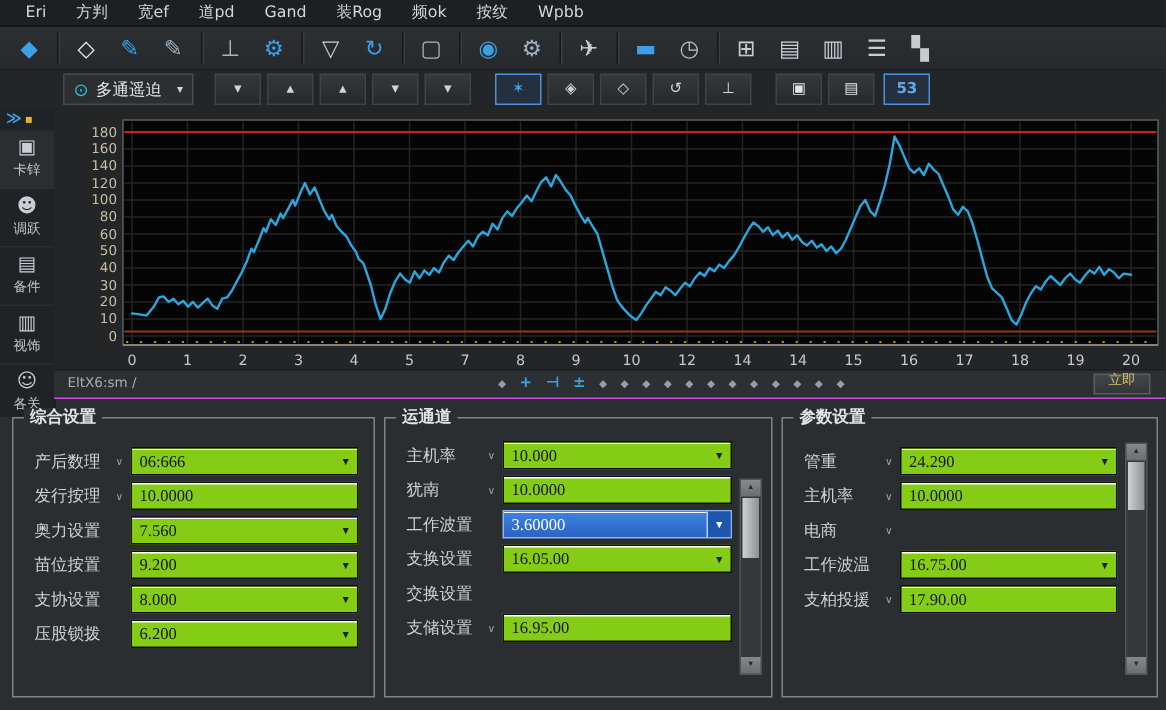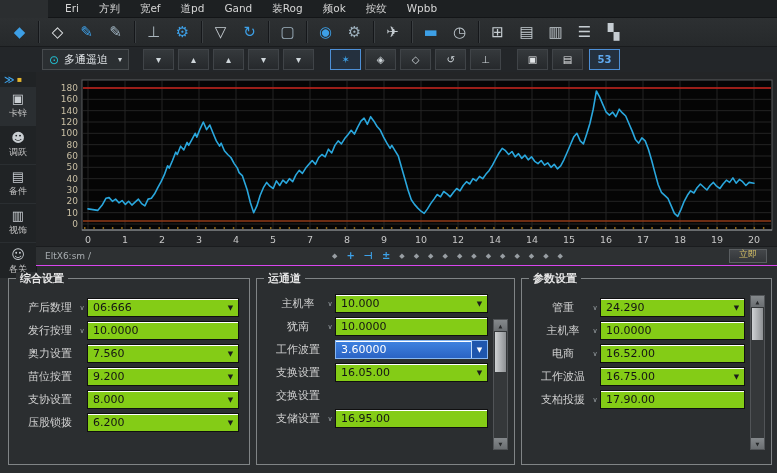--- a/index.html
+++ b/index.html
@@ -4,21 +4,21 @@
 <style>
   html,body{margin:0;padding:0;}
   body{
     width:777px;height:473px;position:relative;overflow:hidden;
     background:#2b2e30;
     font-family:"DejaVu Sans","Liberation Sans",sans-serif;
     -webkit-user-select:none;user-select:none;
   }
   
   .menubar{position:absolute;left:0;top:0;right:0;height:17px;background:#1d2022;
-    border-bottom:1px solid #131517;display:flex;align-items:flex-start;padding-left:10px;margin-left:48px;}
+    border-bottom:1px solid #131517;display:flex;align-items:flex-start;padding-left:10px;}
   .menu-item{color:#d6d6d6;font-size:10.5px;padding:0 13px 0 7px;line-height:17px;white-space:nowrap;}
   
   .toolbar1{position:absolute;left:0;top:18px;right:0;height:28px;
     background:linear-gradient(#2d3032,#26292b);border-bottom:1px solid #191b1d;
     display:flex;align-items:center;padding-left:5px;}
   .tbtn{width:27px;height:24px;display:flex;align-items:center;justify-content:center;
     border-radius:2px;margin:0 1px;}
   .tbtn span{font-size:15px;line-height:1;}
   .tsep{width:1px;height:22px;background:#15171a;box-shadow:1px 0 0 #3b3f42;margin:0 4px;}
   
@@ -52,25 +52,25 @@
   .chart-footer{position:absolute;left:36px;top:246px;width:741px;height:18px;background:#2d3032;
     border-top:1px solid #1a1c1e;border-bottom:1px solid #d946ef;}
   .cf-text{position:absolute;left:9px;top:4px;color:#a8adb1;font-size:9px;}
   .cf-markers{position:absolute;left:296px;top:0;height:18px;display:flex;align-items:center;gap:9px;}
   .cf-markers .mk{color:#989ea3;font-size:7px;line-height:1;}
   .cf-markers .mk.blue{color:#3da1e8;font-size:10px;font-weight:bold;}
   .cf-btn{position:absolute;right:10px;top:2px;height:12px;padding:0 9px;display:flex;align-items:flex-start;
     background:linear-gradient(#44474a,#333639);border:1px solid #5a5e61;}
   .cf-btn span{color:#d6c065;font-size:9px;line-height:1;}
   
-  .panel{position:absolute;border:1px solid #808486;}
+  .panel{position:absolute;border:1px solid #808486;font-family:Liberation Serif, serif;}
   .panel-title{position:absolute;top:-7px;left:7px;background:#2b2e30;padding:0 4px;
     color:#e4e4e4;font-size:11px;font-weight:bold;line-height:13px;}
   .panel-body{position:absolute;inset:0;display:flex;flex-direction:column;}
-  .prow{display:flex;align-items:center;height:17px;margin:0 10px 6px 14px;flex:none;text-align:center;}
+  .prow{display:flex;align-items:center;height:17px;margin:0 10px 6px 14px;flex:none;}
   .plabel{width:54px;color:#d0d0d0;font-size:11px;white-space:nowrap;flex:none;}
   .pchev{width:10px;color:#9aa0a4;font-size:7px;flex:none;}
   .pfield{flex:1;height:17px;position:relative;background:#84cc16;border:1px solid #101010;
     display:flex;align-items:center;box-shadow:inset 0 1px 0 #ffffff;}
   .pvalue{margin-left:5px;font-size:11px;color:#141414;}
   .parrow{position:absolute;right:1px;top:1px;bottom:1px;width:13px;display:flex;align-items:center;
     justify-content:center;font-size:7px;color:#1c1c1c;}
   .pfield.sel{background:linear-gradient(#3f83e0,#2a63c4);border-color:#86b7f2;}
   .pfield.sel .pvalue{color:#ffffff;}
   .pfield.sel .parrow{right:0;top:0;bottom:0;width:15px;background:#1f56ad;
@@ -466,23 +466,20 @@
         <div class="prow">
           <span class="plabel">主机率</span>
           <span class="pchev">∨</span>
           <div class="pfield">
             <span class="pvalue">10.0000</span>
           </div>
         </div>
         <div class="prow">
           <span class="plabel">电商</span>
           <span class="pchev">∨</span>
-          <div class="pfield">
-            <span class="pvalue">16.52.00</span>
-          </div>
         </div>
         <div class="prow">
           <span class="plabel">工作波温</span>
           <span class="pchev"></span>
           <div class="pfield">
             <span class="pvalue">16.75.00</span>
             <span class="parrow">▼</span>
           </div>
         </div>
         <div class="prow">

